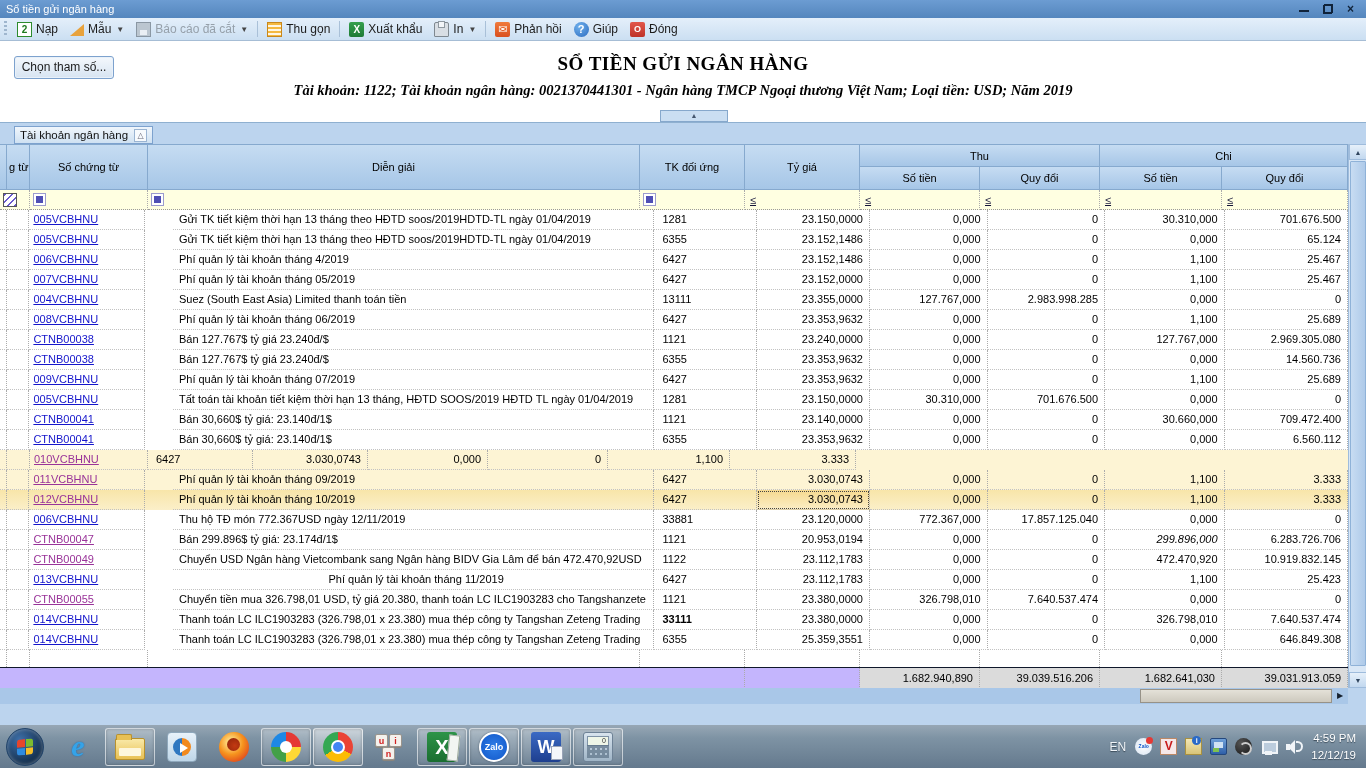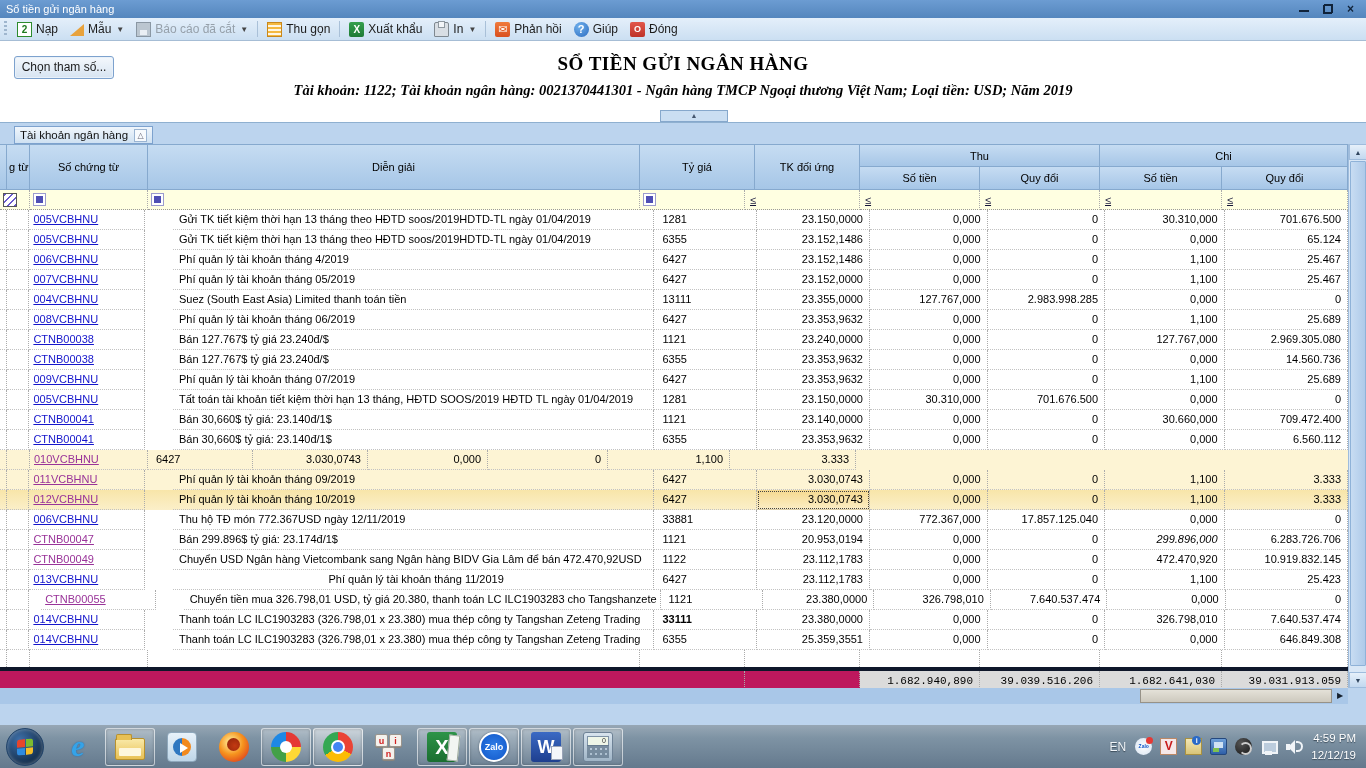--- a/index.html
+++ b/index.html
@@ -85,21 +85,21 @@
   .c-num{ text-align:right; padding-right:6px; }
   .c-left{ padding-left:8px; }
   .c-desc{ padding-left:6px;margin-left:28px; }
   .doclink{ color:#1515CB; text-decoration:underline; padding-left:4px; }
   .doclink.visited{ color:#993399; }
   .drow.hl{ background:#FDF4D4; }
   .drow.sel{ background:linear-gradient(#F8E5A9,#FBEFC9); }
   .focus-cell{ outline:1px dotted #444; outline-offset:-2px; background:linear-gradient(#F5D98F,#FBEDC4); }
   .gfill{ height:17px; background:#fff; }
   .gfill .cell{ border-bottom:none; }
-  .gtotal{ height:22px; border-top:4px solid #0f172a; background:#be185d;font-family:Liberation Mono, monospace; }
+  .gtotal{ height:22px; border-top:1px solid #0f172a; background:#c4b5fd; }
   .tcell{ border-right:1px dotted #ABABAB; line-height:21px; font-size:11px; }
   .tcell.money{ background:#DBDBDB; text-align:right; padding-right:6px; }
 
   
   .vscroll{ position:absolute; left:1348px; top:21px; width:18px; height:544px; background:#D9E7F6; border-left:1px solid #9FBCDC; }
   .sarrow{ position:absolute; left:0; width:18px; height:16px; background:linear-gradient(#E6F0FA,#C2D8EF); border:1px solid #9FBCDC;
     text-align:center; line-height:15px; font-size:7px; color:#30455E; }
   .sa-up{ top:0; } .sa-down{ bottom:0; }
   .vthumb{ position:absolute; left:1px; top:17px; width:16px; height:505px; background:linear-gradient(90deg,#C8DCF2,#AECAE9); border:1px solid #8FB2D8; border-radius:1px; }
   .hscroll{ position:absolute; left:0; top:565px; width:1348px; height:16px; background:#A9C7E8; }
@@ -247,22 +247,22 @@
         <span>Tài khoản ngân hàng</span>
         <span class="sort-glyph">△</span>
       </div>
 
       <div class="grid" id="grid">
           <div class="row ghead">
             <div class="hcell" style="width: 7px; height: 45px;"></div>
             <div class="hcell" style="width: 23px; height: 45px; justify-content: flex-start; padding-left: 2px;">g từ</div>
             <div class="hcell" style="width: 118px; height: 45px;">Số chứng từ</div>
             <div class="hcell" style="width: 492px; height: 45px;">Diễn giải</div>
+            <div class="hcell" style="width: 105px; height: 45px;">TK đối ứng</div>
             <div class="hcell" style="width: 115px; height: 45px;">Tỷ giá</div>
-            <div class="hcell" style="width: 105px; height: 45px;">TK đối ứng</div>
             <div class="hgroup" style="width: 240px;">
               <div class="hcell" style="width: 240px; height: 22px;">Thu</div>
               <div class="row">
                 <div class="hcell" style="width: 120px; height: 23px;">Số tiền</div>
                 <div class="hcell" style="width: 120px; height: 23px;">Quy đổi</div>
               </div>
             </div>
             <div class="hgroup" style="width: 248px;">
               <div class="hcell" style="width: 248px; height: 22px;">Chi</div>
               <div class="row">
@@ -523,21 +523,21 @@
             <div class="cell c-left" style="width: 105px;">6427</div>
             <div class="cell c-num" style="width: 115px;">23.112,1783</div>
             <div class="cell c-num" style="width: 120px;">0,000</div>
             <div class="cell c-num" style="width: 120px;">0</div>
             <div class="cell c-num" style="width: 122px;">1,100</div>
             <div class="cell c-num" style="width: 126px;">25.423</div>
           </div>
           <div class="row drow">
             <div class="cell " style="width: 7px;"></div>
             <div class="cell " style="width: 23px;"></div>
-            <div class="cell doclink visited" style="width: 118px; margin-left: 12px;">CTNB00055</div>
+            <div class="cell doclink visited" style="width: 118px;">CTNB00055</div>
             <div class="cell c-desc" style="width: 492px;">Chuyển tiền mua 326.798,01 USD, tỷ giá 20.380, thanh toán LC ILC1903283 cho Tangshanzete</div>
             <div class="cell c-left" style="width: 105px;">1121</div>
             <div class="cell c-num" style="width: 115px;">23.380,0000</div>
             <div class="cell c-num" style="width: 120px;">326.798,010</div>
             <div class="cell c-num" style="width: 120px;">7.640.537.474</div>
             <div class="cell c-num" style="width: 122px;">0,000</div>
             <div class="cell c-num" style="width: 126px;">0</div>
           </div>
           <div class="row drow">
             <div class="cell " style="width: 7px;"></div>

